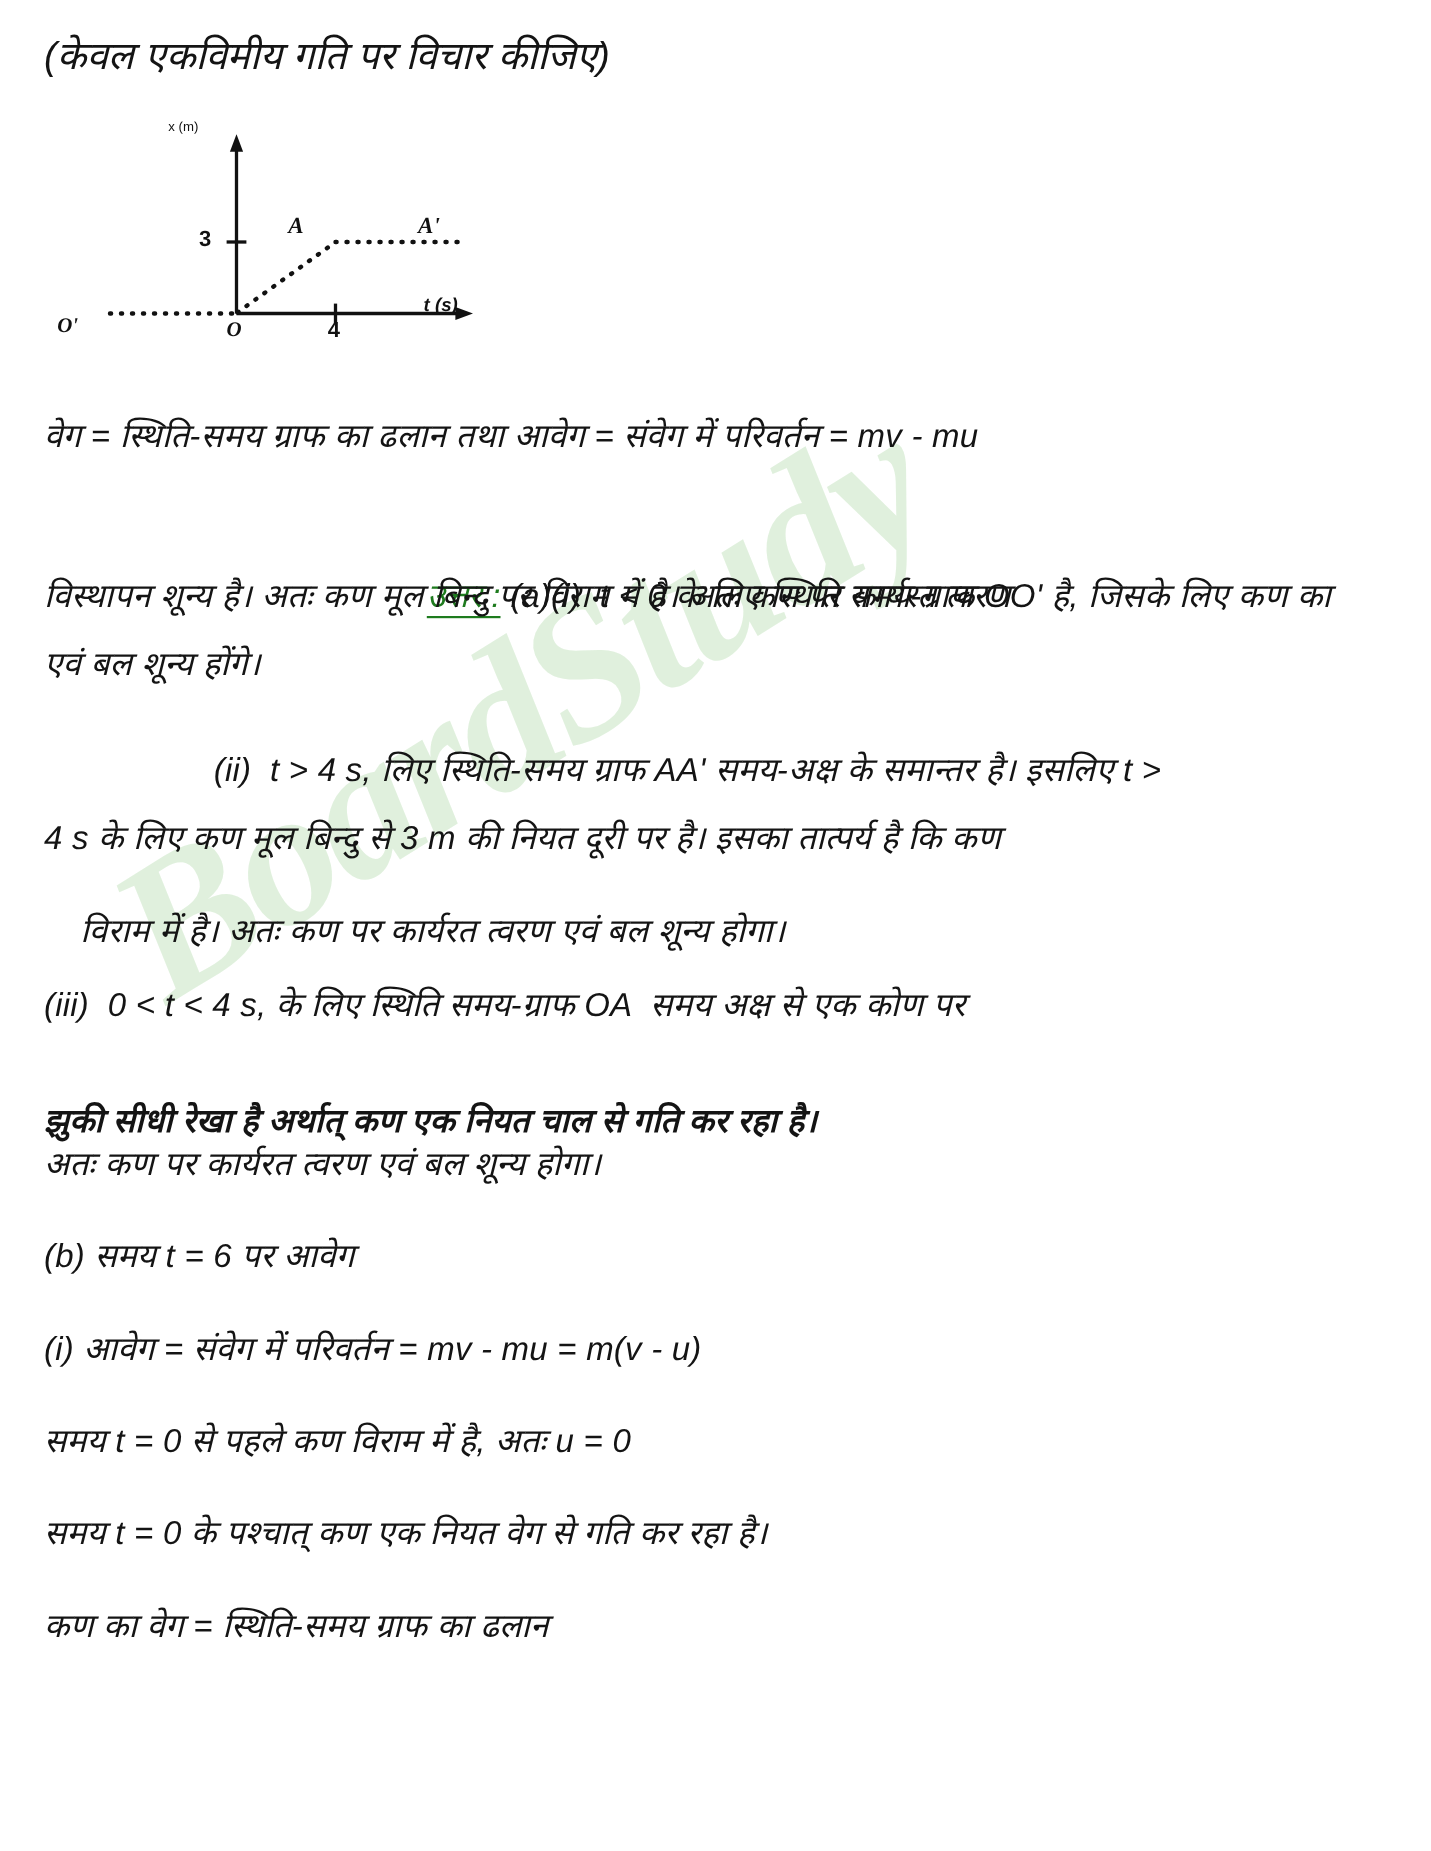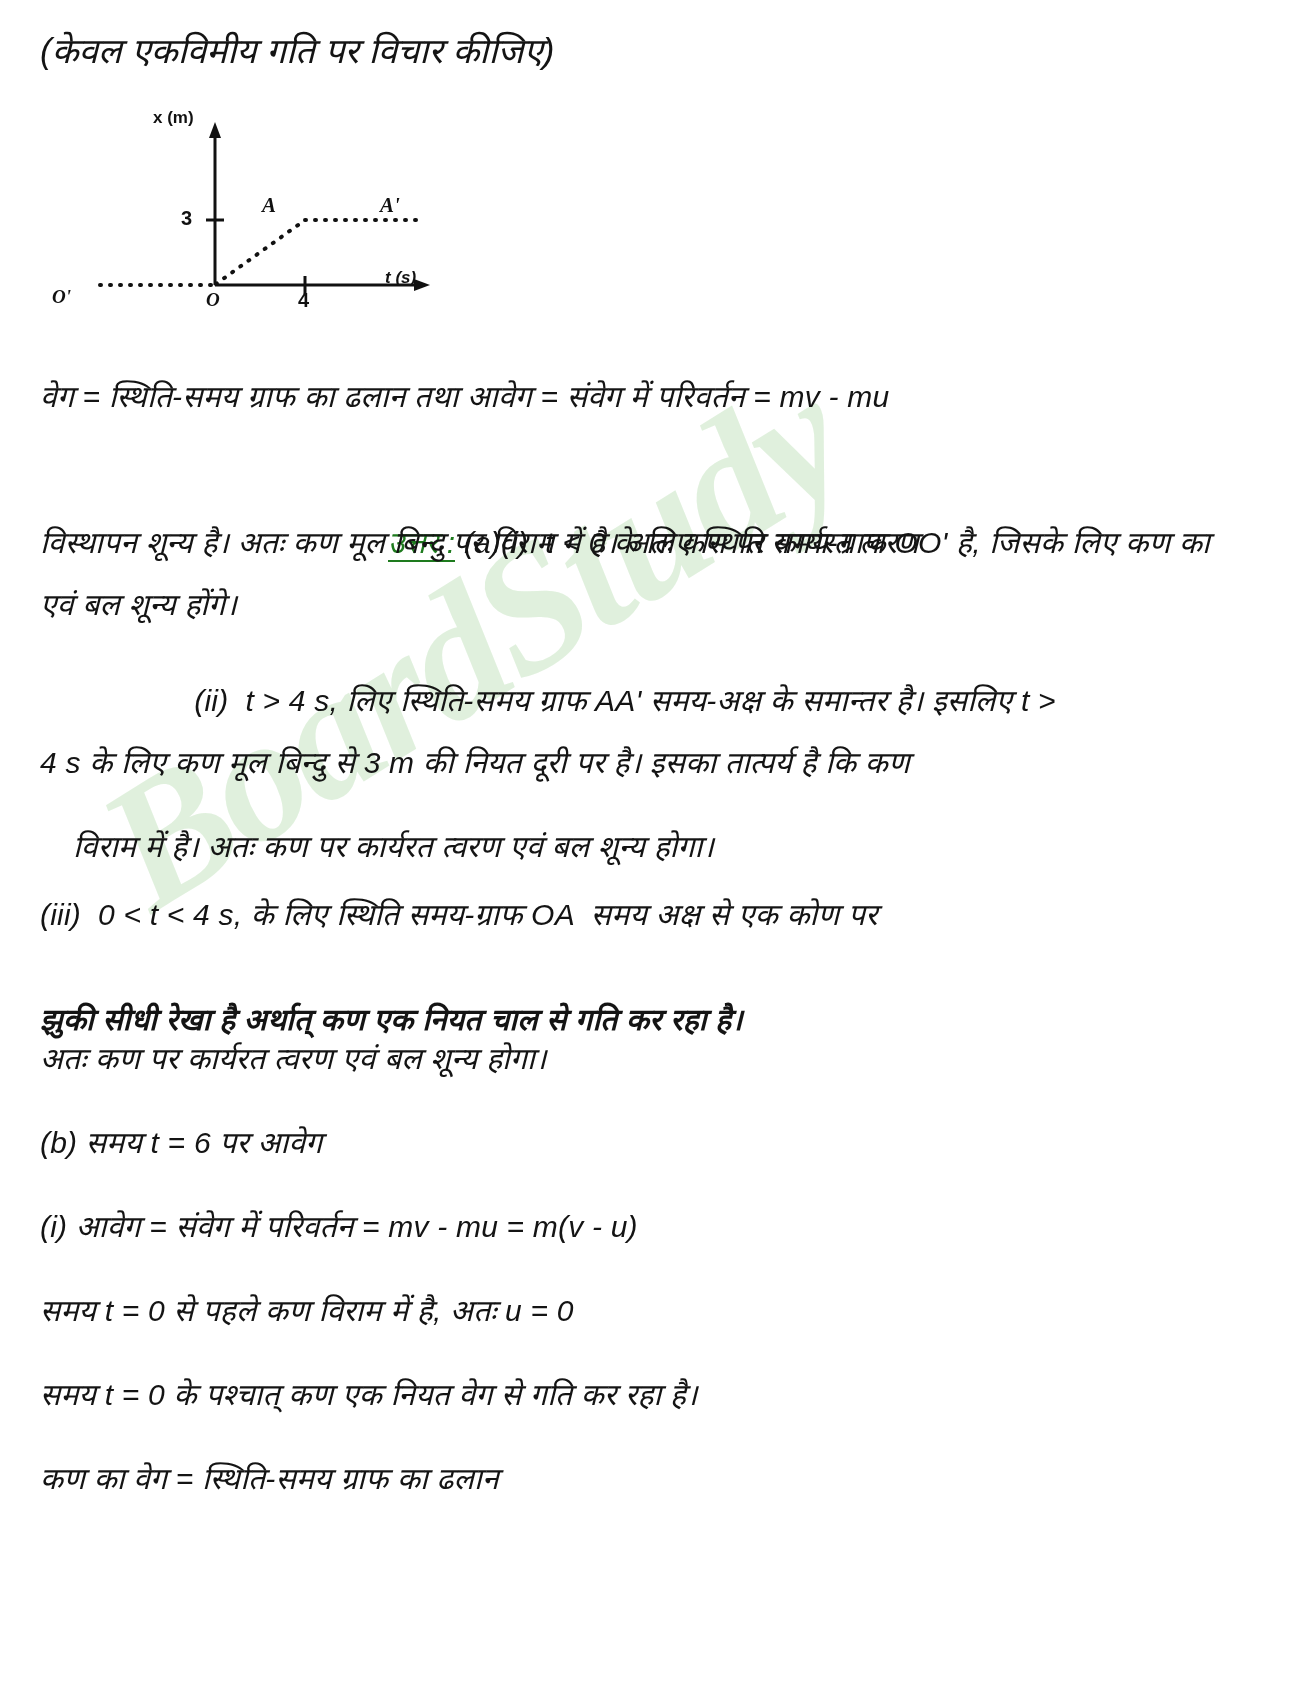--- a/index.html
+++ b/index.html
@@ -121,21 +121,21 @@
 
       <line x1="265" y1="176" x2="265" y2="194" stroke="#111" stroke-width="3"></line>
 
       <line x1="60" y1="185" x2="175" y2="185" stroke="#111" stroke-width="4" stroke-linecap="round" stroke-dasharray="1 9"></line>
 
       <line x1="176" y1="184" x2="265" y2="120" stroke="#111" stroke-width="4" stroke-linecap="round" stroke-dasharray="1 9"></line>
 
       <line x1="265" y1="120" x2="378" y2="120" stroke="#111" stroke-width="4" stroke-linecap="round" stroke-dasharray="1 9"></line>
     </svg>
 
-    <div style="position:absolute; left:113px; top:8px; font-size:17px; font-weight:700;
+    <div style="position:absolute; left:113px; top:8px; font-size:12px; font-weight:400;
                 font-family:'Liberation Sans',sans-serif;">x (m)</div>
 
     <div style="position:absolute; left:345px; top:168px; font-size:17px; font-weight:700;
                 font-style:italic; font-family:'Liberation Sans',sans-serif;">t (s)</div>
 
     <div style="position:absolute; left:141px; top:107px; font-size:20px; font-weight:700;
                 font-family:'Liberation Sans',sans-serif;">3</div>
 
     <div style="position:absolute; left:258px; top:189px; font-size:20px; font-weight:700;
                 font-family:'Liberation Sans',sans-serif;">4</div>

